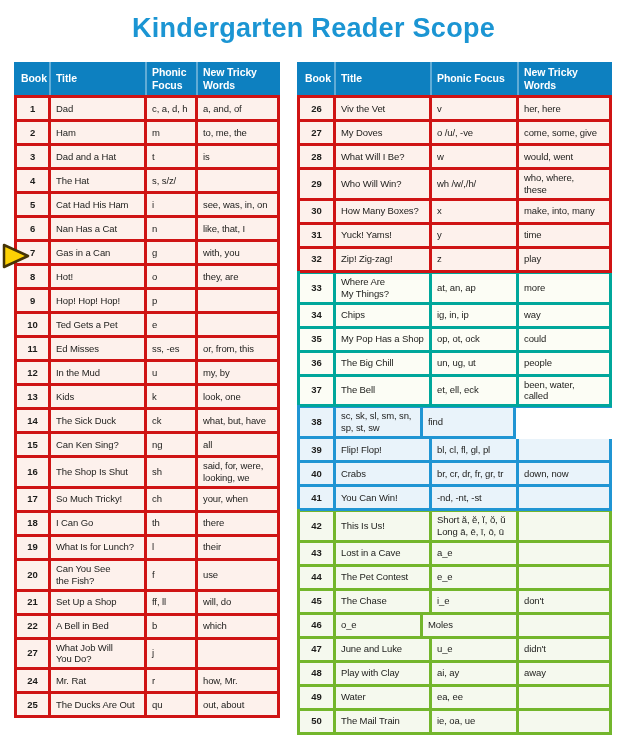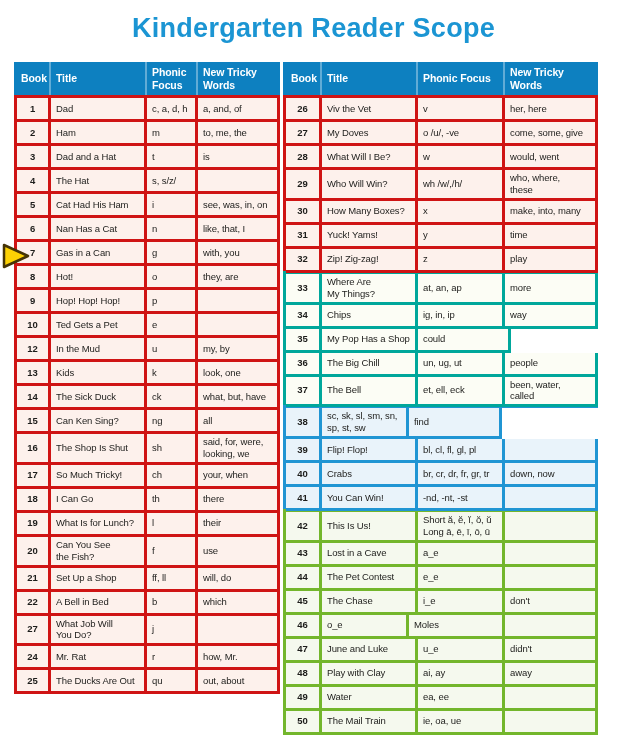--- a/index.html
+++ b/index.html
@@ -5,21 +5,21 @@
   html,body { margin:0; padding:0; background:#fff; }
   .page {
     position:relative; width:627px; height:755px; background:#fff;
     font-family:"Liberation Sans", sans-serif; color:#1d1d1b; overflow:hidden;
   }
   h1.title {
     margin:0; padding:10px 12px 0; height:36px; text-align:center;
     font-size:27px; line-height:36px; font-weight:bold; letter-spacing:0.3px;
     color:var(--c-title,#1b95d3);
   }
-  .tables { display:flex; margin:16px 0 0 14px; gap:3px; align-items:flex-start; }
+  .tables { display:flex; margin:16px 0 0 14px; gap:17px; align-items:flex-start; }
 
   .scope-table { font-size:9.5px; line-height:1.25; }
   .thead {
     display:flex; background:var(--c-header_bg,#0d80c0); color:#fff;
     font-weight:bold; font-size:10.5px; line-height:1.15; padding-left:3px;
     box-sizing:border-box;
   }
   .thead .cell {
     display:flex; align-items:center; min-height:33px; padding:2px 3px 2px 5px;
     box-sizing:border-box; border-right:2px solid rgba(255,255,255,0.35);
@@ -125,20 +125,26 @@
             <div class="cell c-phonic">p</div>
             <div class="cell c-tricky"></div>
           </div>
           <div class="row">
             <div class="cell c-book">10</div>
             <div class="cell c-title">Ted Gets a Pet</div>
             <div class="cell c-phonic">e</div>
             <div class="cell c-tricky"></div>
           </div>
           <div class="row">
+            <div class="cell c-book">11</div>
+            <div class="cell c-title">Ed Misses</div>
+            <div class="cell c-phonic">ss, -es</div>
+            <div class="cell c-tricky">or, from, this</div>
+          </div>
+          <div class="row">
             <div class="cell c-book">12</div>
             <div class="cell c-title">In the Mud</div>
             <div class="cell c-phonic">u</div>
             <div class="cell c-tricky">my, by</div>
           </div>
           <div class="row">
             <div class="cell c-book">13</div>
             <div class="cell c-title">Kids</div>
             <div class="cell c-phonic">k</div>
             <div class="cell c-tricky">look, one</div>
@@ -282,20 +288,21 @@
           </div>
           <div class="row">
             <div class="cell c-book">34</div>
             <div class="cell c-title">Chips</div>
             <div class="cell c-phonic">ig, in, ip</div>
             <div class="cell c-tricky">way</div>
           </div>
           <div class="row">
             <div class="cell c-book">35</div>
             <div class="cell c-title">My Pop Has a Shop</div>
+            <div class="cell c-phonic">op, ot, ock</div>
             <div class="cell c-tricky">could</div>
           </div>
           <div class="row">
             <div class="cell c-book">36</div>
             <div class="cell c-title">The Big Chill</div>
             <div class="cell c-phonic">un, ug, ut</div>
             <div class="cell c-tricky">people</div>
           </div>
           <div class="row">
             <div class="cell c-book">37</div>

